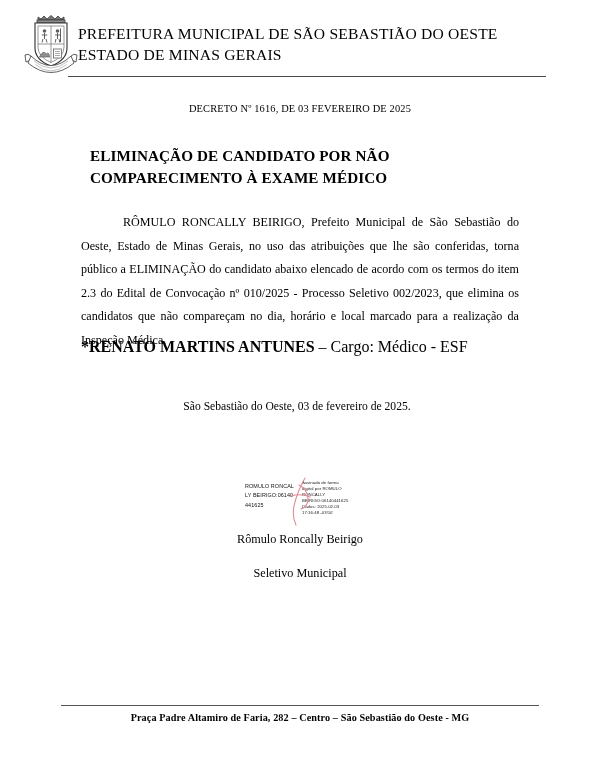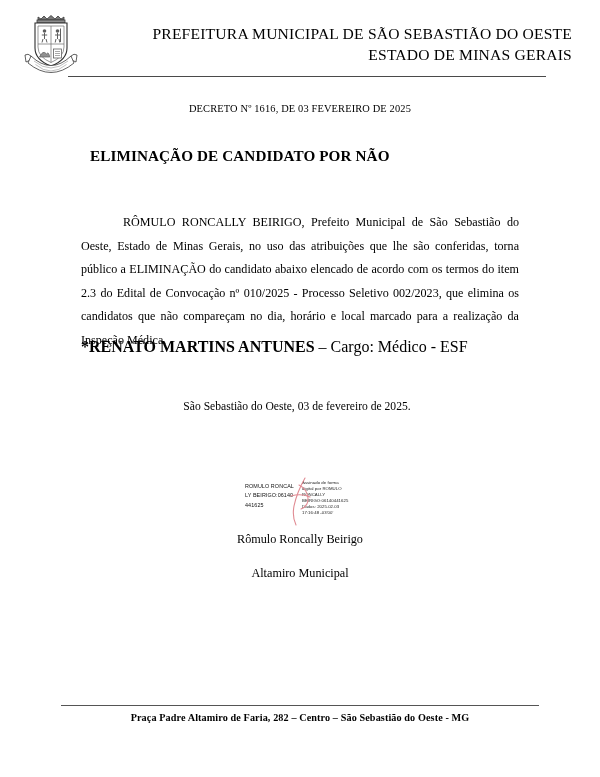--- a/index.html
+++ b/index.html
@@ -33,24 +33,24 @@
   .crest {
     position: absolute;
     left: 22px;
     top: 13px;
     width: 58px;
     height: 64px;
   }
   .crest svg { display: block; }
   .header-titles {
     position: absolute;
-    left: 102px;
+    left: 78px;
     top: 24px;
     width: 470px;
-    text-align: right;
+    text-align: left;
   }
   .header-line1 {
     font-size: 15.6px;
     letter-spacing: 0.2px;
     line-height: 20px;
     white-space: nowrap;
   }
   .header-line2 {
     font-size: 15.6px;
     letter-spacing: 0.2px;
@@ -259,20 +259,21 @@
       <div class="header-line2">ESTADO DE MINAS GERAIS</div>
     </div>
 
     <div class="header-rule"></div>
   </div>
 
   <div class="decree-line">DECRETO Nº 1616, DE 03 FEVEREIRO DE 2025</div>
 
   <div class="doc-title">
     <span>ELIMINAÇÃO DE CANDIDATO POR NÃO</span>
+    <span>COMPARECIMENTO À EXAME MÉDICO</span>
   </div>
 
   <div class="body-block">
     <p class="para">RÔMULO RONCALLY BEIRIGO, Prefeito Municipal de São Sebastião do Oeste, Estado de Minas Gerais, no uso das atribuições que lhe são conferidas, torna público a ELIMINAÇÃO do candidato abaixo elencado de acordo com os termos do item 2.3 do Edital de Convocação nº 010/2025 - Processo Seletivo 002/2023, que elimina os candidatos que não compareçam no dia, horário e local marcado para a realização da Inspeção Médica.</p>
   </div>
 
   <div class="candidate-line">
     <span class="name">*RENATO MARTINS ANTUNES</span><span> – Cargo: Médico - ESF</span>
   </div>
 
@@ -295,21 +296,21 @@
       <svg class="sig-flourish" viewBox="0 0 60 52" aria-hidden="true">
         <g fill="none" stroke="#e08a92" stroke-width="1.1" stroke-linecap="round">
           <path d="M30 2 Q22 16 19 30 Q17 41 21 49"></path>
           <path d="M16 20 Q26 17 35 21"></path>
           <path d="M24 9 Q32 13 33 22 Q33.5 30 26 33"></path>
         </g>
       </svg>
     </div>
 
     <div class="sig-name">Rômulo Roncally Beirigo</div>
-    <div class="sig-role">Altamiro Municipal</div>
+    <div class="sig-role">Seletivo Municipal</div>
   </div>
 
   <div class="footer">
     <div class="footer-rule"></div>
     <div class="footer-text">
       <span>Praça Padre Altamiro de Faria, 282 – Centro – São Sebastião do Oeste - MG</span>
     </div>
   </div>
 
 </div>

